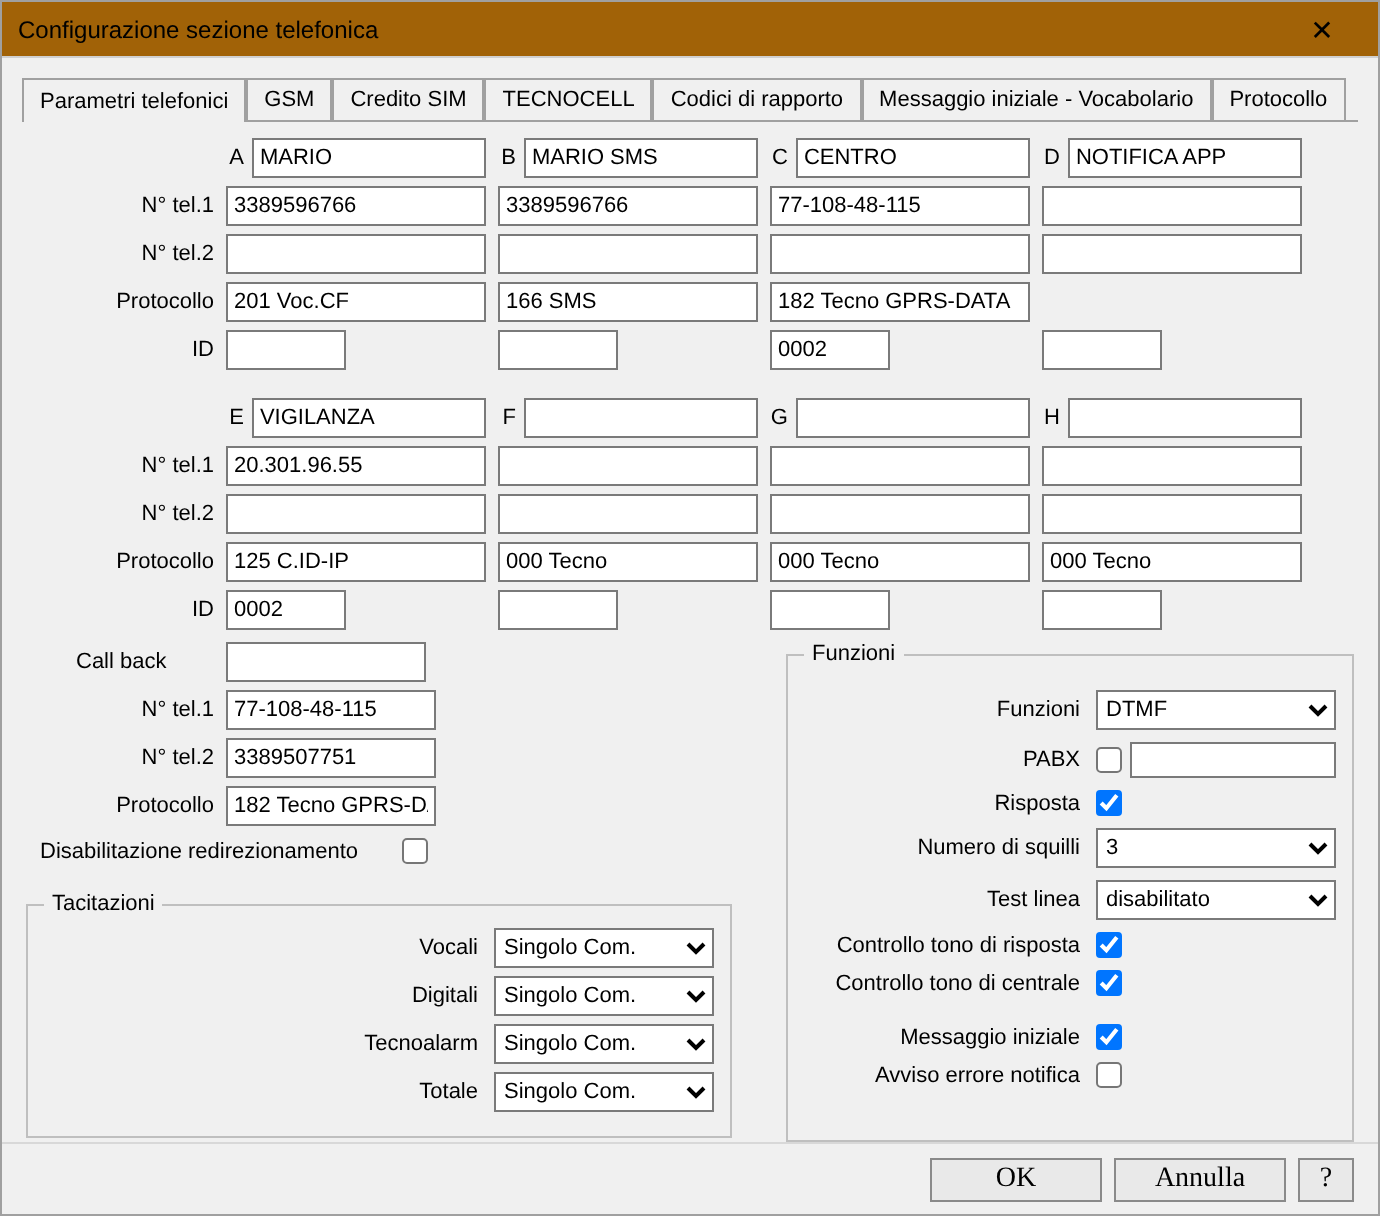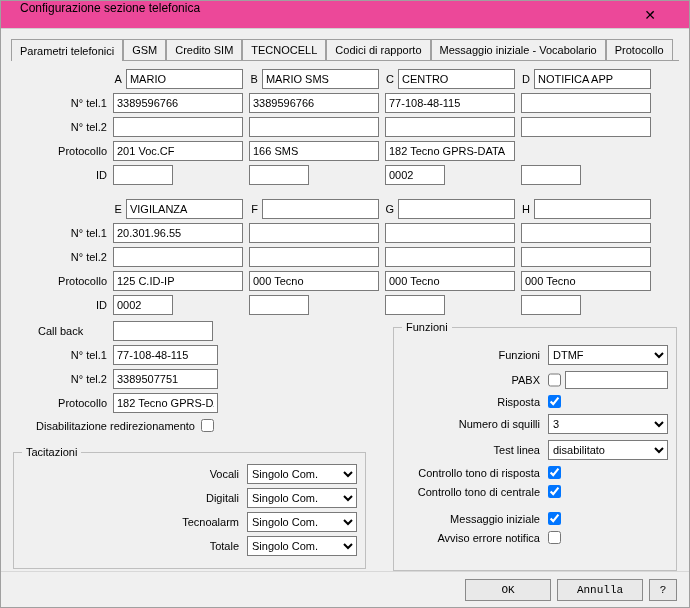--- a/index.html
+++ b/index.html
@@ -12,24 +12,24 @@
   }
   .window {
     width: 690px; height: 608px;
     background: #f0f0f0;
     border: 1px solid #a0a0a0;
     display: flex; flex-direction: column;
     position: relative;
   }
   .titlebar {
     height: 28px;
-    background: #ec4899;
+    background: #a16207;
     border-bottom: 1px solid #d0d0d0;
-    display: flex; align-items: flex-start;
-    padding: 0 19px;
+    display: flex; align-items: center;
+    padding: 0 8px;
   }
   .titlebar .title { flex: 1; font-size: 12px; }
   .close-btn {
     width: 40px; height: 100%;
     display: flex; align-items: center; justify-content: center;
     font-size: 14px; cursor: default;
   }
   .tabs-wrap {
     margin: 8px 10px 0 10px;
     border-bottom: 1px solid #a0a0a0;
@@ -132,31 +132,31 @@
     justify-content: flex-end;
     padding-right: 12px;
     gap: 6px;
     background: #f0f0f0;
   }
   button.dlg {
     min-width: 86px;
     height: 22px;
     border: 1px solid #8a8a8a;
     background: #e9e9e9;
-    font-family: Liberation Mono, monospace; font-size: 11px;
+    font-family: Liberation Serif, serif; font-size: 14px;
     cursor: default;
   }
   button.dlg.small { min-width: 28px; }
   .callback-head {
     display:flex; align-items:center; margin-bottom:4px;
   }
   .callback-head .lbl { width:100px; text-align:left; padding-right:6px; padding-left:25px; }
   .callback-head input { width:100px; }
   .chk-row { display:flex; align-items:center; margin-top:6px; }
-  .chk-row .lbl { width:188px; text-align:right; padding-right:6px; }
+  .chk-row .lbl { width:188px; text-align:right; padding-right:22px; }
 </style>
 </head>
 <body>
 
 <div class="window">
   <div class="titlebar">
     <span class="title">Configurazione sezione telefonica</span>
     <div class="close-btn">✕</div>
   </div>
 

